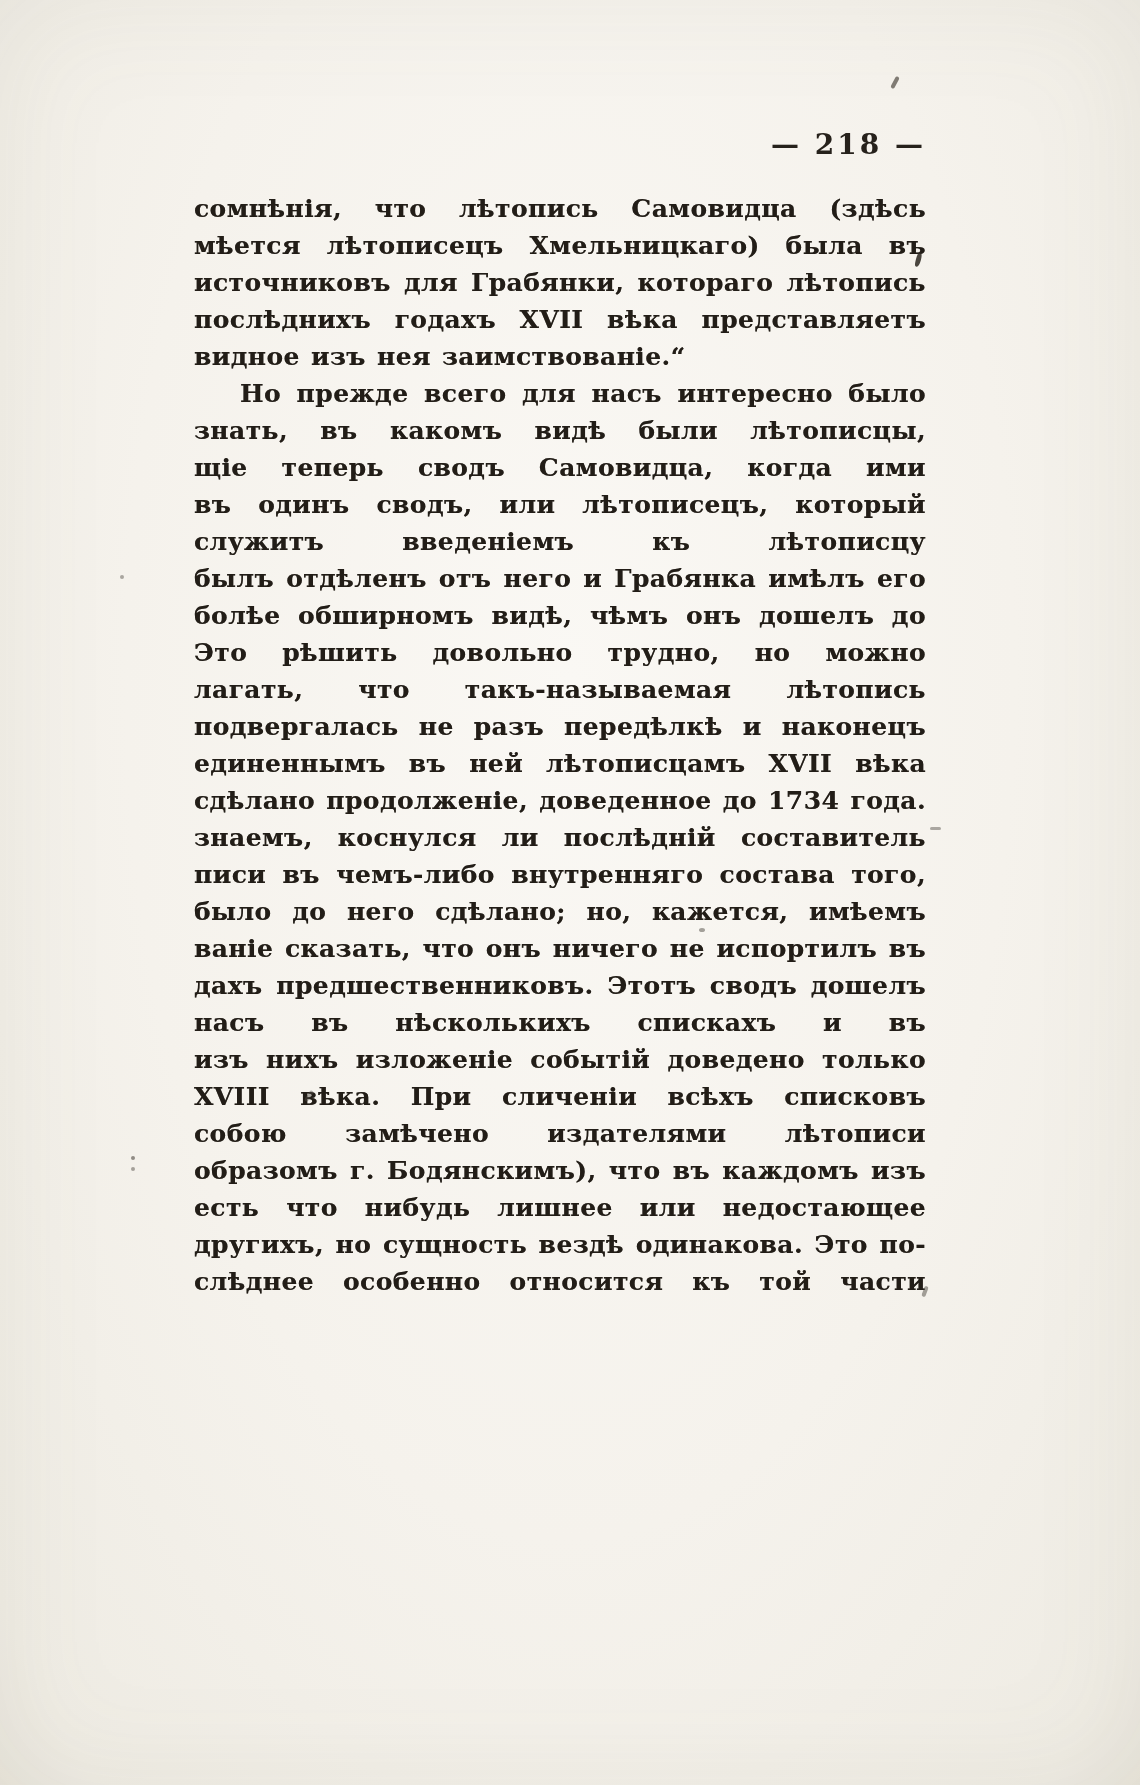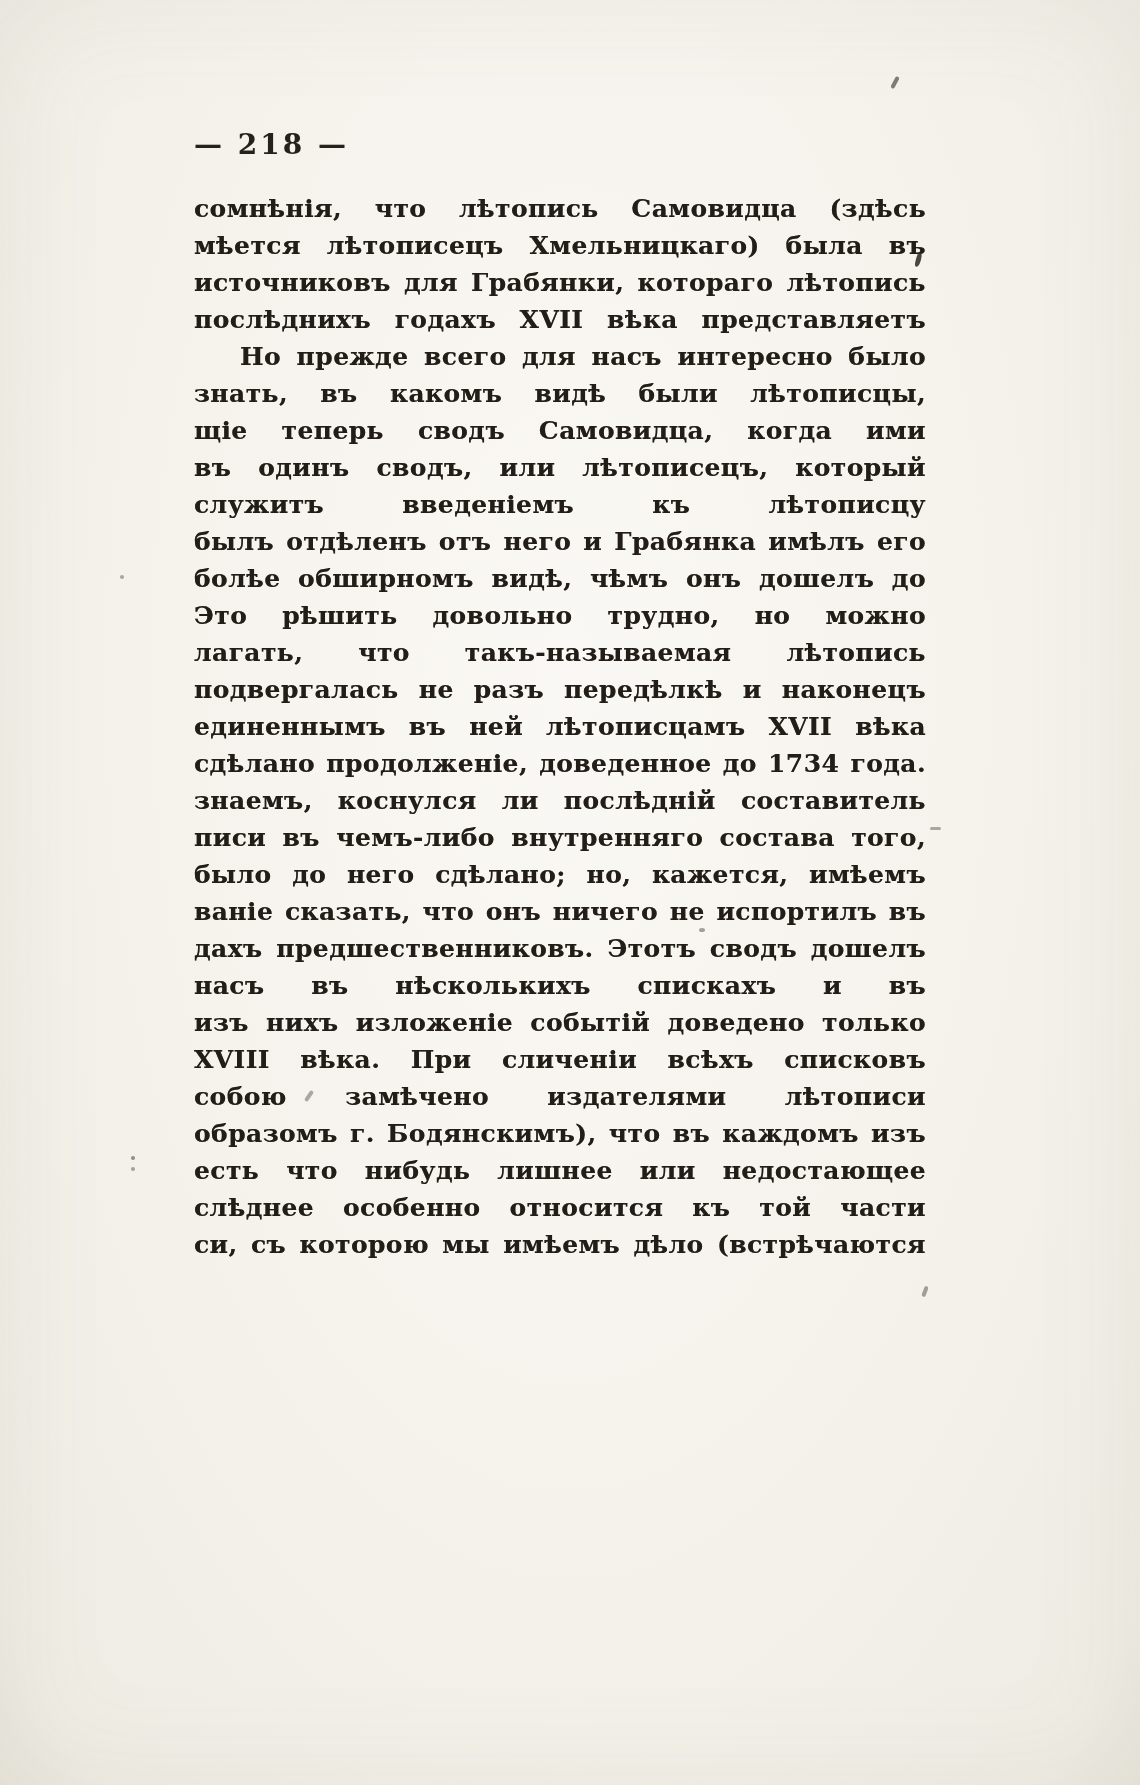--- a/index.html
+++ b/index.html
@@ -18,21 +18,21 @@
     position: absolute;
     inset: 0;
     background: radial-gradient(ellipse at 50% 38%, #faf8f4 0%, #f5f2ec 55%, #efece4 92%, #eae6dd 100%);
     box-shadow: inset 0 0 120px rgba(120, 110, 90, 0.08);
   }
   .page-num {
     position: absolute;
     top: 128px;
     left: 194px;
     width: 732px;
-    text-align: left;
+    text-align: right;
     font-size: 28px;
     font-weight: bold;
     letter-spacing: 3px;
     color: #26211b;
   }
   .text-block {
     position: absolute;
     left: 194px;
     top: 190px;
     width: 732px;
@@ -76,20 +76,21 @@
 
 <div class="scan">
 
   <div class="page-num">— 218 —</div>
 
   <div class="text-block">
       <div class="line">сомнѣнія, что лѣтопись Самовидца (здѣсь разу-</div>
       <div class="line">мѣется лѣтописецъ Хмельницкаго) была въ числѣ</div>
       <div class="line">источниковъ для Грабянки, котораго лѣтопись о</div>
       <div class="line">послѣднихъ годахъ XVII вѣка представляетъ оче-</div>
+      <div class="line para-end">видное изъ нея заимствованіе.“</div>
       <div class="line indent">Но прежде всего для насъ интересно было бы</div>
       <div class="line">знать, въ какомъ видѣ были лѣтописцы, составляю-</div>
       <div class="line">щіе теперь сводъ Самовидца, когда ими пользовался</div>
       <div class="line">въ одинъ сводъ, или лѣтописецъ, который теперь</div>
       <div class="line">служитъ введеніемъ къ лѣтописцу Хмельницкаго,</div>
       <div class="line">былъ отдѣленъ отъ него и Грабянка имѣлъ его въ</div>
       <div class="line">болѣе обширномъ видѣ, чѣмъ онъ дошелъ до насъ.</div>
       <div class="line">Это рѣшить довольно трудно, но можно предпо-</div>
       <div class="line">лагать, что такъ-называемая лѣтопись Самовидца</div>
       <div class="line">подвергалась не разъ передѣлкѣ и наконецъ къ со-</div>
@@ -99,22 +100,22 @@
       <div class="line">писи въ чемъ-либо внутренняго состава того, что</div>
       <div class="line">было до него сдѣлано; но, кажется, имѣемъ осно-</div>
       <div class="line">ваніе сказать, что онъ ничего не испортилъ въ тру-</div>
       <div class="line">дахъ предшественниковъ. Этотъ сводъ дошелъ до</div>
       <div class="line">насъ въ нѣсколькихъ спискахъ и въ нѣкоторыхъ</div>
       <div class="line">изъ нихъ изложеніе событій доведено только до</div>
       <div class="line">XVIII вѣка. При сличеніи всѣхъ списковъ между</div>
       <div class="line">собою замѣчено издателями лѣтописи (главнымъ</div>
       <div class="line">образомъ г. Бодянскимъ), что въ каждомъ изъ нихъ</div>
       <div class="line">есть что нибудь лишнее или недостающее противъ</div>
+      <div class="line">другихъ, но сущность вездѣ одинакова. Это по-</div>
       <div class="line">слѣднее особенно относится къ той части лѣтопи-</div>
-      <div class="line">си, съ которою мы имѣемъ дѣло (встрѣчаются</div>
     </div>
 
   <div class="speck s1"></div>
   <div class="speck s2"></div>
   <div class="speck s3"></div>
   <div class="speck s4"></div>
   <div class="speck s5"></div>
   <div class="speck s6"></div>
   <div class="speck s7"></div>
   <div class="speck s8"></div>

